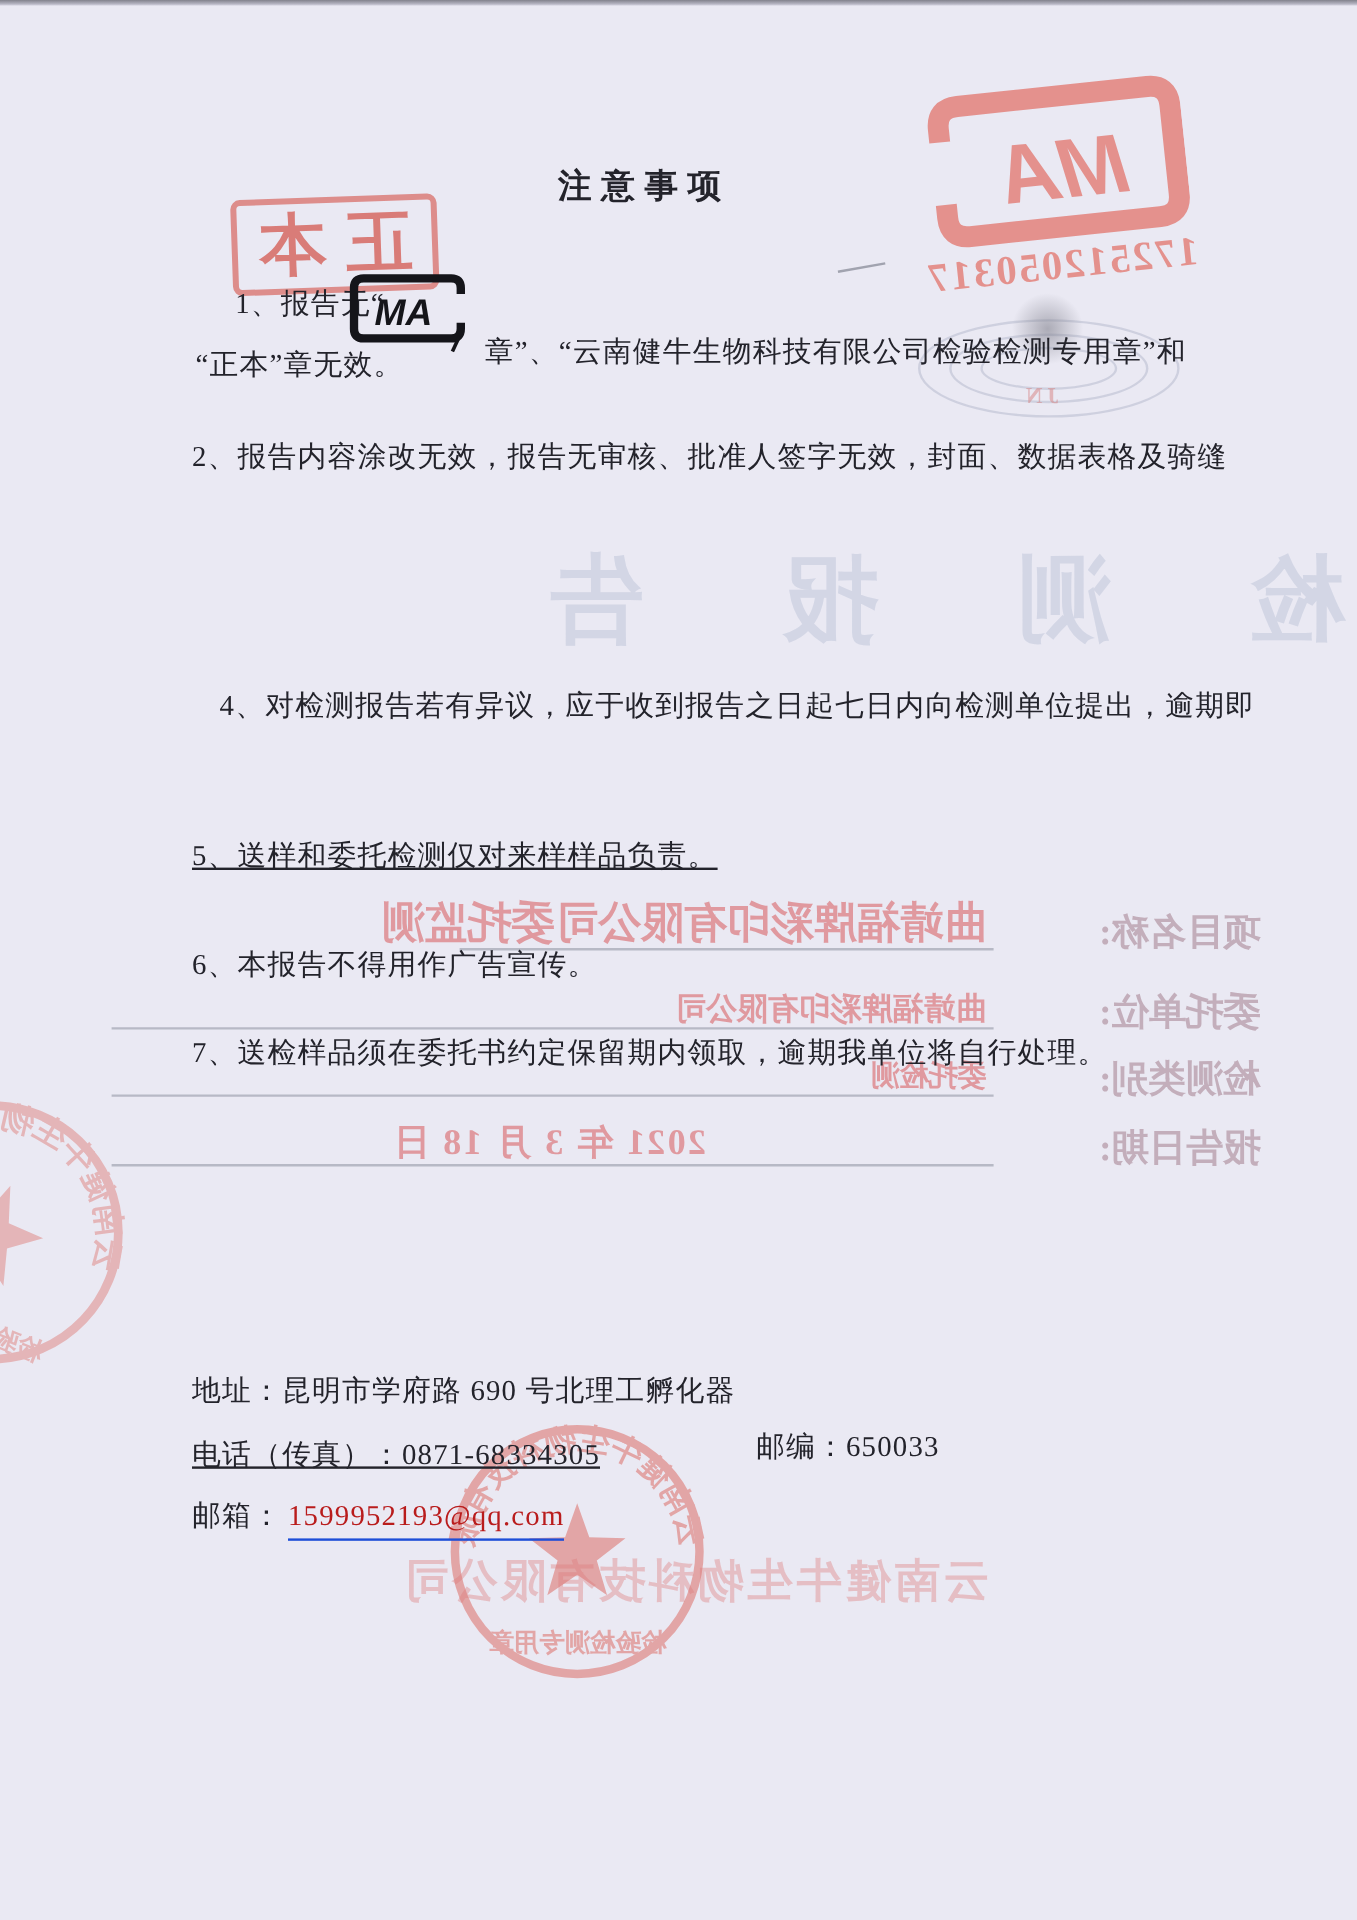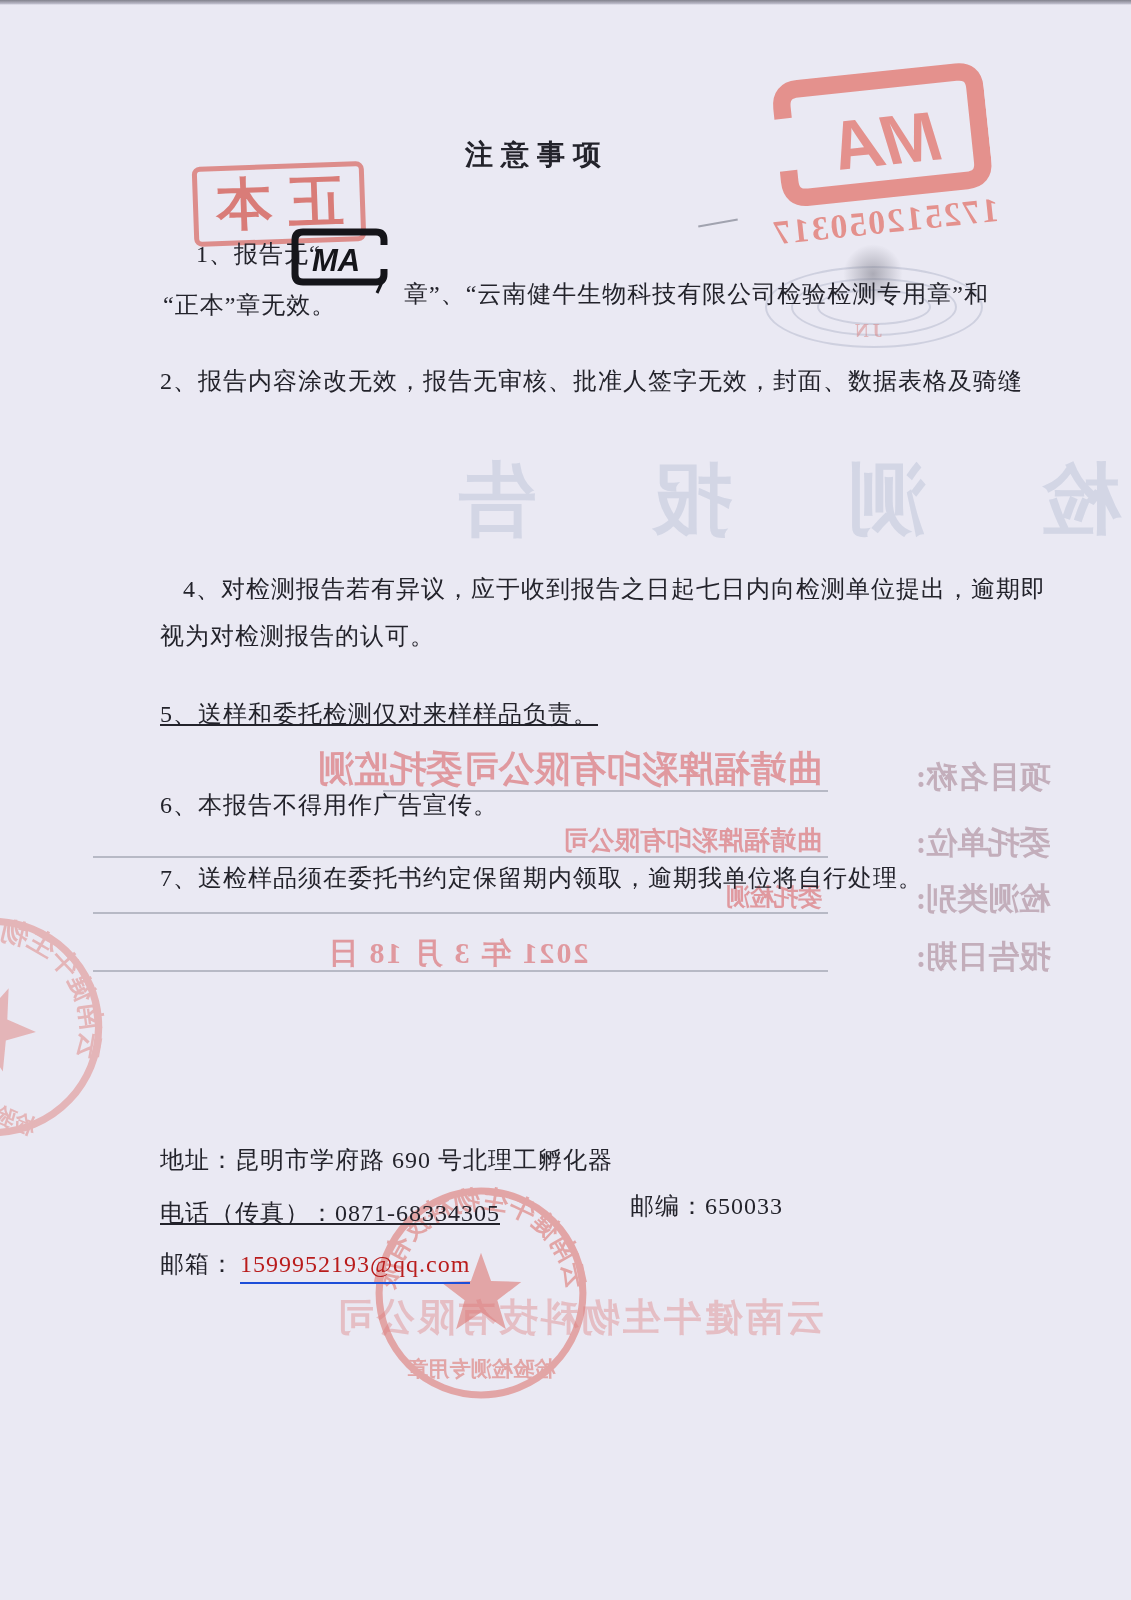--- a/index.html
+++ b/index.html
@@ -143,21 +143,20 @@
     <text x="21" y="43" font-size="31" font-weight="bold" font-style="italic" fill="#15151a" font-family="Liberation Sans, sans-serif">MA</text>
     <line x1="92" y1="52" x2="86" y2="65" stroke="#15151a" stroke-width="3"></line>
   </svg>
   <span class="abs bodyline" style="left:404px;top:237px;margin-top:40px;">章”、“云南健牛生物科技有限公司检验检测专用章”和</span>
   <span class="abs bodyline" style="left:163px;top:288px;">“正本”章无效。</span>
 
   <span class="abs bodyline" style="left:160px;top:364px;">2、报告内容涂改无效，报告无审核、批准人签字无效，封面、数据表格及骑缝</span>
 
 
   <span class="abs bodyline" style="left:160px;top:572px;margin-left:23px;">4、对检测报告若有异议，应于收到报告之日起七日内向检测单位提出，逾期即</span>
-  <span class="abs bodyline" style="left:160px;top:619px;">视为对检测报告的认可。</span>
 
   <span class="abs bodyline" style="left:160px;top:697px;text-decoration:underline;">5、送样和委托检测仅对来样样品负责。</span>
 
   <span class="abs bodyline" style="left:160px;top:788px;">6、本报告不得用作广告宣传。</span>
 
   <span class="abs bodyline" style="left:160px;top:861px;">7、送检样品须在委托书约定保留期内领取，逾期我单位将自行处理。</span>
 
   <span class="abs bodyline" style="left:160px;top:1143px;">地址：昆明市学府路 690 号北理工孵化器</span>
   <span class="abs bodyline" style="left:630px;top:1189px;">邮编：650033</span>
   <span class="abs bodyline" style="left:160px;top:1196px;text-decoration:underline;">电话（传真）：0871-68334305</span>

